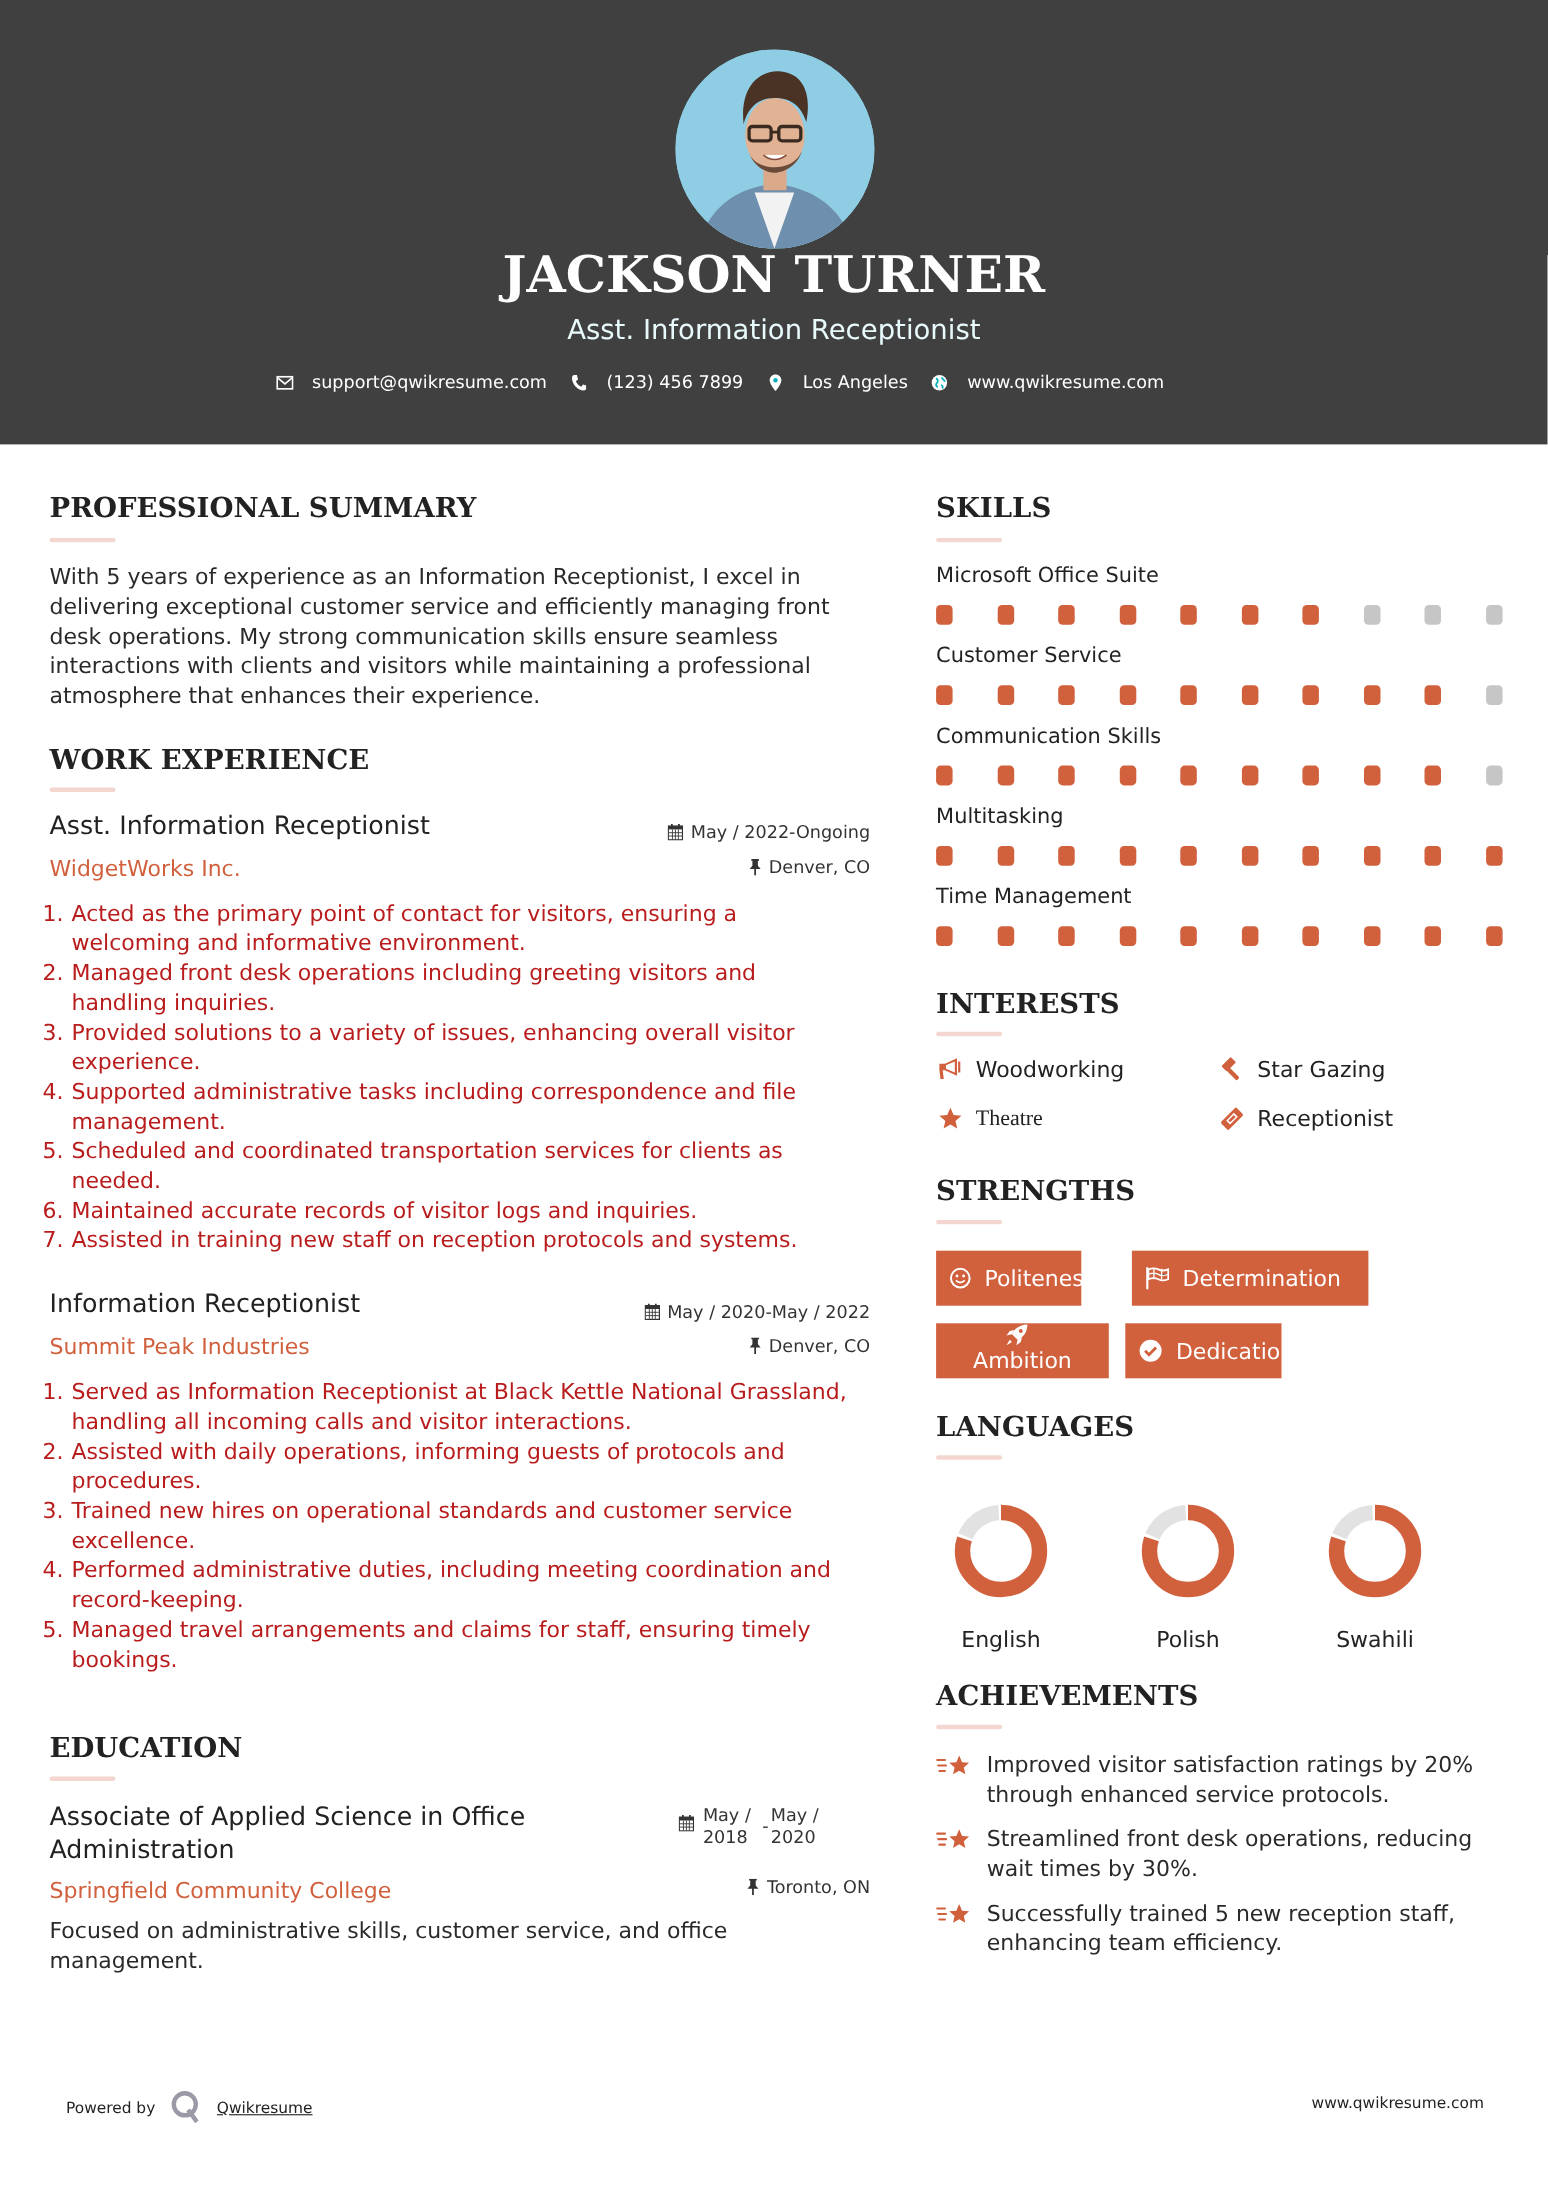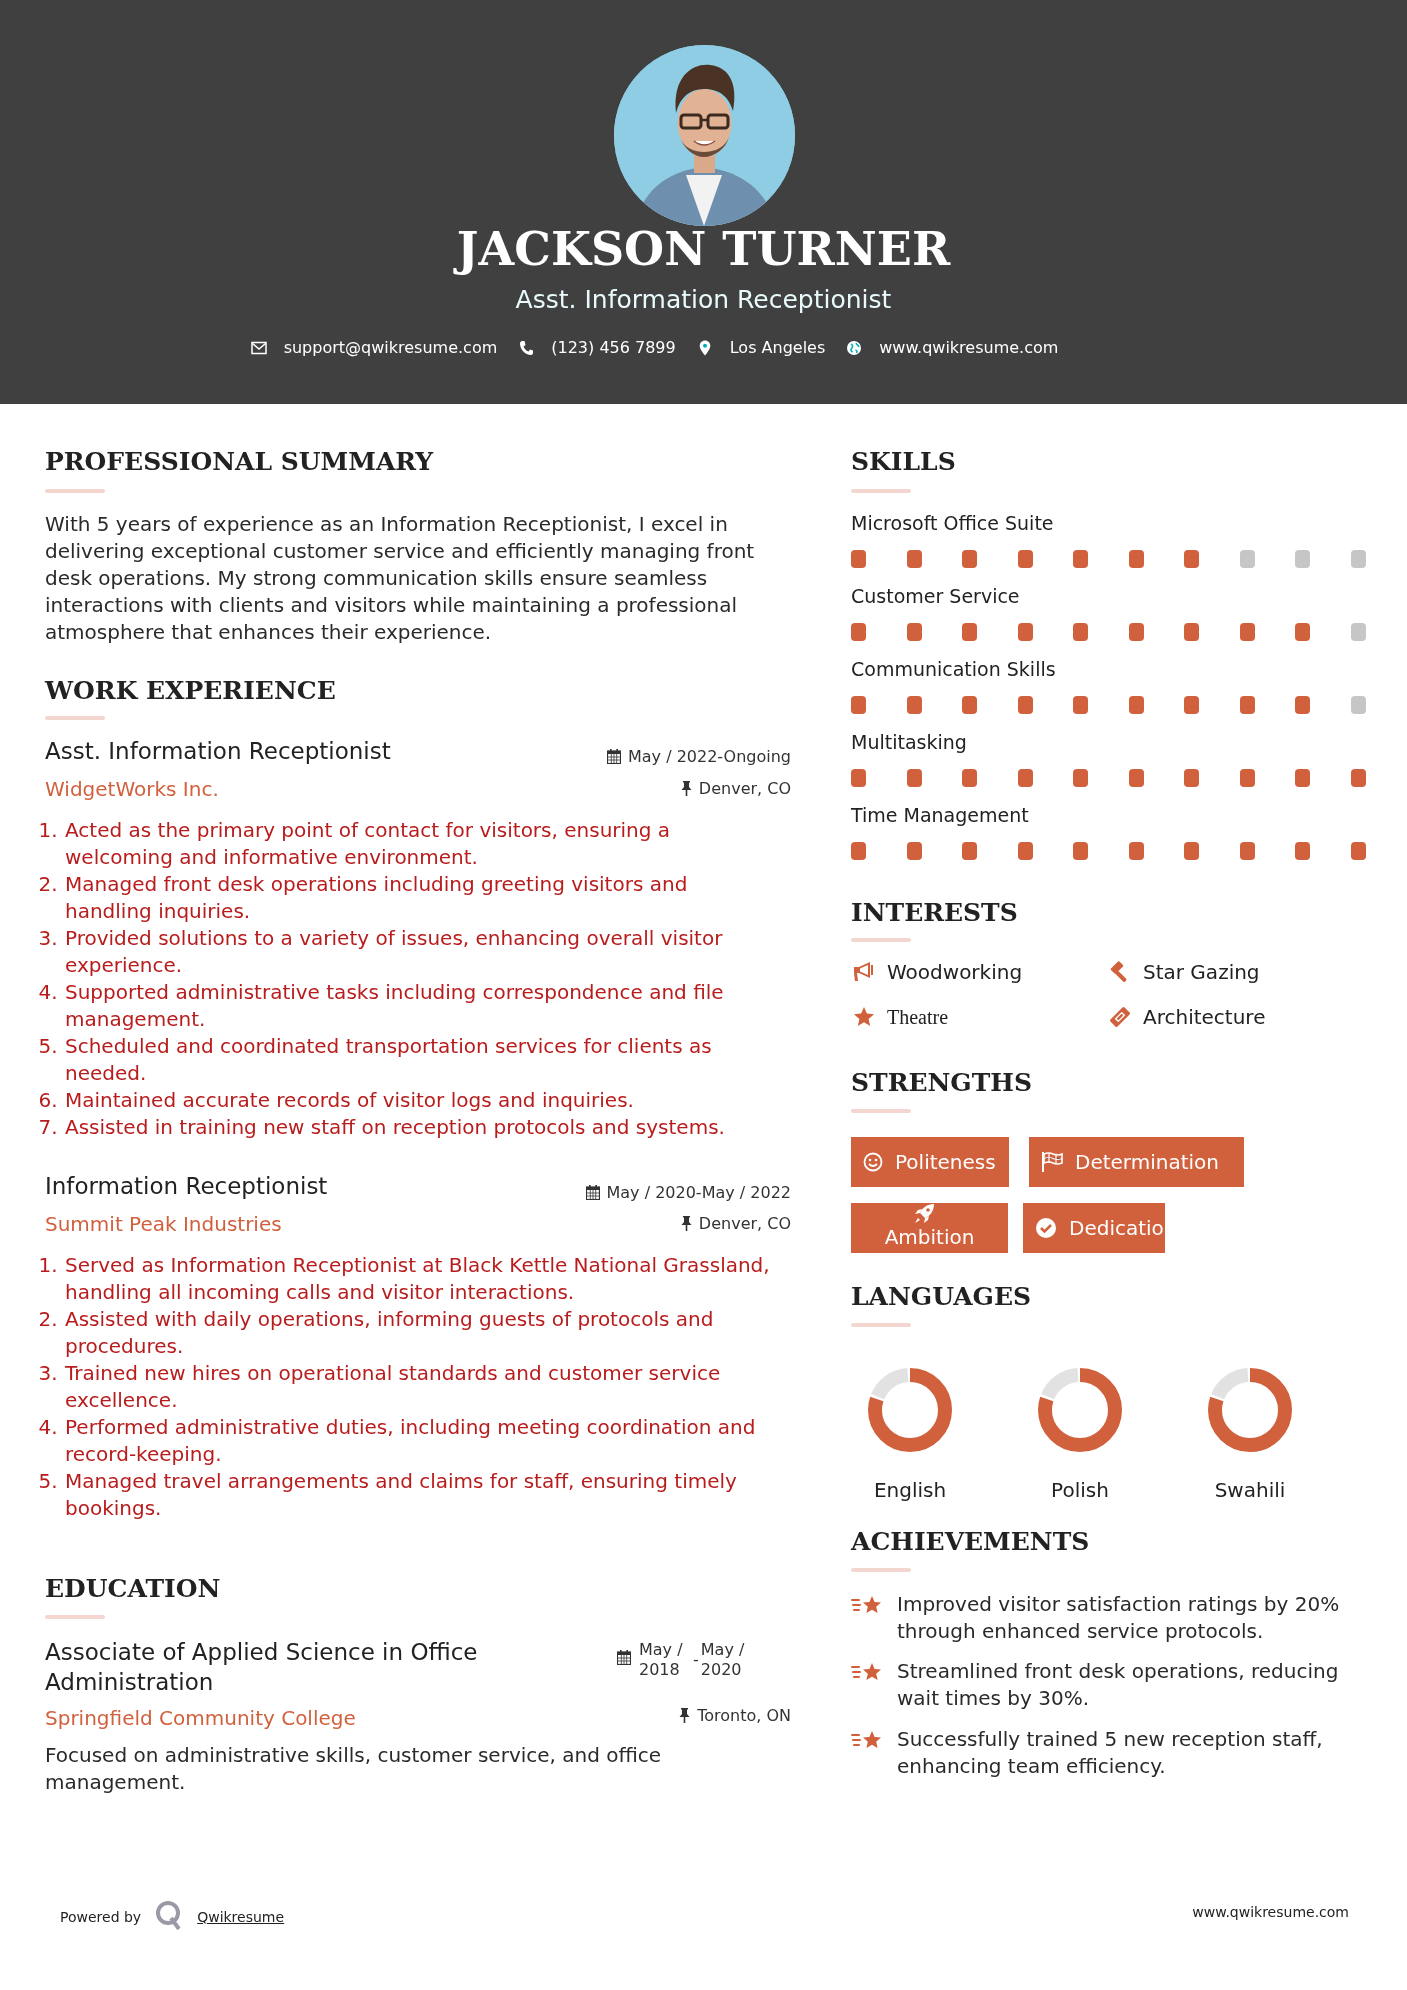--- a/index.html
+++ b/index.html
@@ -297,27 +297,27 @@
 <div class="interest" style="left:1107px; top:1005px;">
   <span class="iicon">
     <svg width="24" height="24" viewBox="0 0 24 24">
         <g transform="rotate(-45 12 12)">
           <rect x="2" y="7" width="20" height="10" rx="1.5" fill="#D1603D"></rect>
           <rect x="7" y="9.5" width="10" height="5" fill="#fff"></rect>
           <rect x="8.5" y="10.8" width="7" height="2.4" fill="#D1603D"></rect>
         </g>
       </svg>
   </span>
-  <span>Architecture</span>
+  <span>Receptionist</span>
 </div>
 
 <div class="sec-h" style="left:851px; top:1068px;">STRENGTHS</div>
 <div class="sec-bar" style="left:851px; top:1109px;"></div>
 
-<div class="badge" style="left:851px; top:1137px; width:158px;">
+<div class="badge" style="left:851px; top:1137px; width:132px;">
   <span class="bicon">
     <svg width="20" height="20" viewBox="0 0 20 20">
         <circle cx="10" cy="10" r="8.5" fill="none" stroke="#fff" stroke-width="1.8"></circle>
         <circle cx="7" cy="8" r="1.3" fill="#fff"></circle>
         <circle cx="13" cy="8" r="1.3" fill="#fff"></circle>
         <path d="M6 12 Q10 16 14 12" fill="none" stroke="#fff" stroke-width="1.8"></path>
       </svg>
   </span>
   <span>Politeness</span>
 </div>

